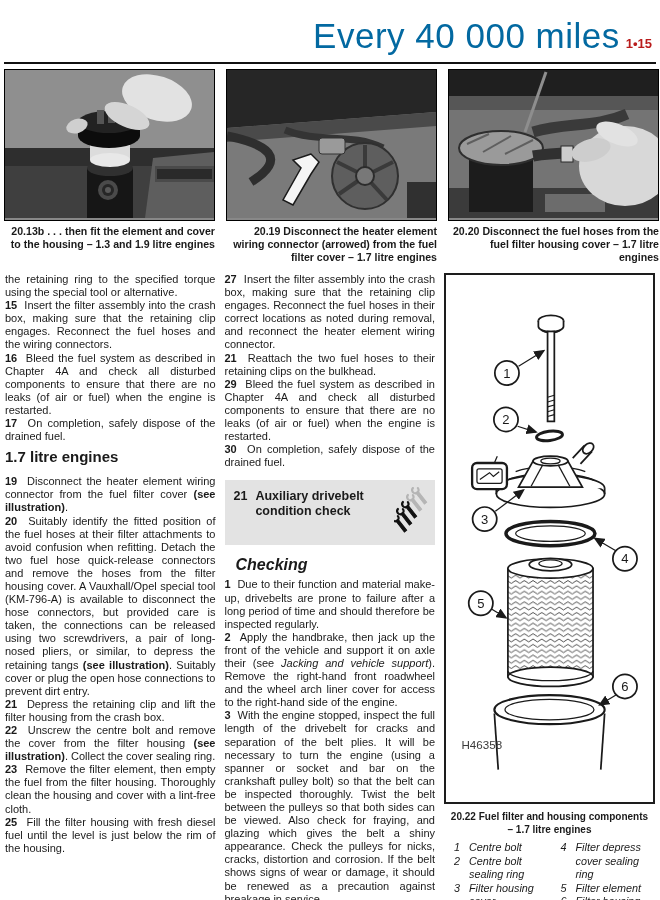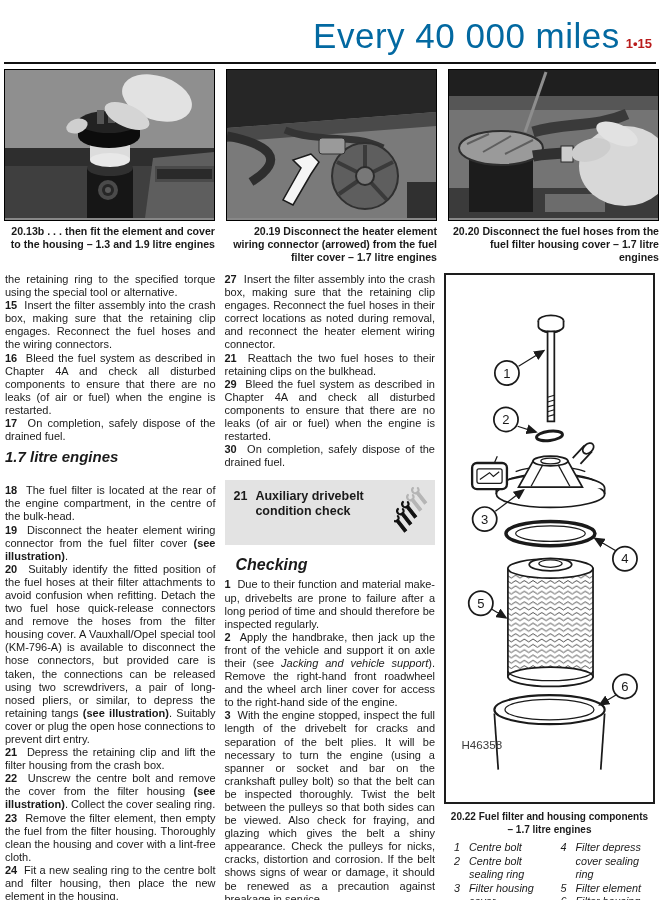--- a/index.html
+++ b/index.html
@@ -20,21 +20,21 @@
   .photo-frame svg{display:block;}
   .photo-cap{font-size:10.6px;font-weight:bold;text-align:right;line-height:13px;
     margin-top:4px;white-space:pre-line;}
   
   .cols{display:flex;gap:9px;padding:9px 5px 0 5px;align-items:flex-start;}
   .col{width:211px;box-sizing:border-box;}
   .col p{font-size:11px;line-height:13.1px;text-align:justify;margin:0;}
   .pnum{font-weight:bold;}
   .b{font-weight:bold;}
   .i{font-style:italic;}
-  .h2{font-size:15px;font-weight:bold;font-style:italic;margin:5px 0 19px 0;}
+  .h2{font-size:15px;font-weight:bold;margin:5px 0 10px 0;}
   .h3{font-size:16px;font-weight:bold;font-style:italic;margin:11px 0 4px 11px;}
   .section-box{background:#e3e3e3;display:flex;align-items:flex-start;
     margin:11px 0 4px 0;padding:9px 7px 12px 9px;}
   .sec-num{font-weight:bold;font-size:12.5px;line-height:15px;margin-right:8px;}
   .sec-title{font-weight:bold;font-size:12.5px;line-height:15px;white-space:pre-line;flex:1;}
   .sec-spanners{flex:0 0 auto;margin-left:4px;margin-top:-2px;}
   
   .diagram-box{border:2px solid #1d1d1d;height:527px;background:#fff;}
   .diagram-cap{font-size:10px;font-weight:bold;text-align:center;line-height:13px;
     margin:6px 0 5px 0;white-space:pre-line;}
@@ -144,27 +144,25 @@
     </figure>
   </div>
 
   <div class="cols">
     <div class="col" id="col-left">
         <p><span>the retaining ring to the specified torque using the special tool or alternative.</span></p>
         <p><span class="pnum">15</span>&nbsp; <span>Insert the filter assembly into the crash box, making sure that the retaining clip engages. Reconnect the fuel hoses and the wiring connectors.</span></p>
         <p><span class="pnum">16</span>&nbsp; <span>Bleed the fuel system as described in Chapter 4A and check all disturbed components to ensure that there are no leaks (of air or fuel) when the engine is restarted.</span></p>
         <p><span class="pnum">17</span>&nbsp; <span>On completion, safely dispose of the drained fuel.</span></p>
         <div class="h2">1.7 litre engines</div>
-        <p><span class="pnum">18</span>&nbsp; <span>The fuel filter is located at the rear of the engine compartment, in the centre of the bulk-head.</span></p>
         <p><span class="pnum">19</span>&nbsp; <span>Disconnect the heater element wiring connector from the fuel filter cover </span><span class="b">(see illustration)</span><span>.</span></p>
         <p><span class="pnum">20</span>&nbsp; <span>Suitably identify the fitted position of the fuel hoses at their filter attachments to avoid confusion when refitting. Detach the two fuel hose quick-release connectors and remove the hoses from the filter housing cover. A Vauxhall/Opel special tool (KM-796-A) is available to disconnect the hose connectors, but provided care is taken, the connections can be released using two screwdrivers, a pair of long-nosed pliers, or similar, to depress the retaining tangs </span><span class="b">(see illustration)</span><span>. Suitably cover or plug the open hose connections to prevent dirt entry.</span></p>
         <p><span class="pnum">21</span>&nbsp; <span>Depress the retaining clip and lift the filter housing from the crash box.</span></p>
         <p><span class="pnum">22</span>&nbsp; <span>Unscrew the centre bolt and remove the cover from the filter housing </span><span class="b">(see illustration)</span><span>. Collect the cover sealing ring.</span></p>
         <p><span class="pnum">23</span>&nbsp; <span>Remove the filter element, then empty the fuel from the filter housing. Thoroughly clean the housing and cover with a lint-free cloth.</span></p>
-        <p><span class="pnum">24</span>&nbsp; <span>Fit a new sealing ring to the centre bolt and filter housing, then place the new element in the housing.</span></p>
         <p><span class="pnum">25</span>&nbsp; <span>Fill the filter housing with fresh diesel fuel until the level is just below the rim of the housing.</span></p>
       </div>
     <div class="col" id="col-mid">
         <p><span class="pnum">27</span>&nbsp; <span>Insert the filter assembly into the crash box, making sure that the retaining clip engages. Reconnect the fuel hoses in their correct locations as noted during removal, and reconnect the heater element wiring connector.</span></p>
         <p><span class="pnum">21</span>&nbsp; <span>Reattach the two fuel hoses to their retaining clips on the bulkhead.</span></p>
         <p><span class="pnum">29</span>&nbsp; <span>Bleed the fuel system as described in Chapter 4A and check all disturbed components to ensure that there are no leaks (of air or fuel) when the engine is restarted.</span></p>
         <p><span class="pnum">30</span>&nbsp; <span>On completion, safely dispose of the drained fuel.</span></p>
         <div class="section-box">
           <span class="sec-num">21</span>
           <span class="sec-title">Auxiliary drivebelt

